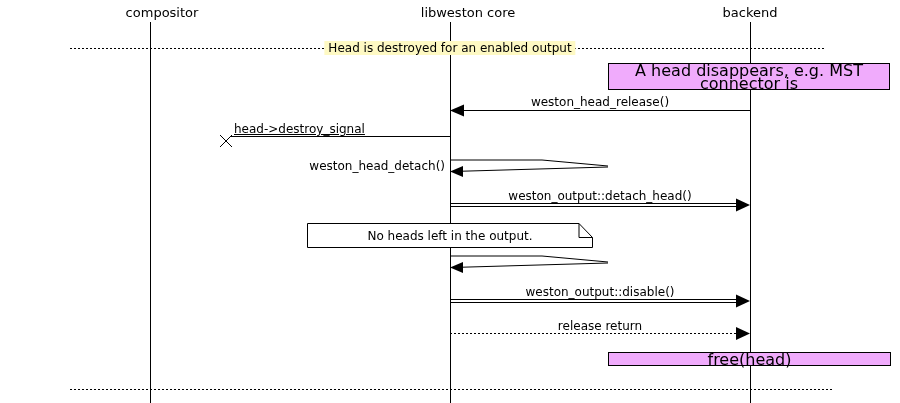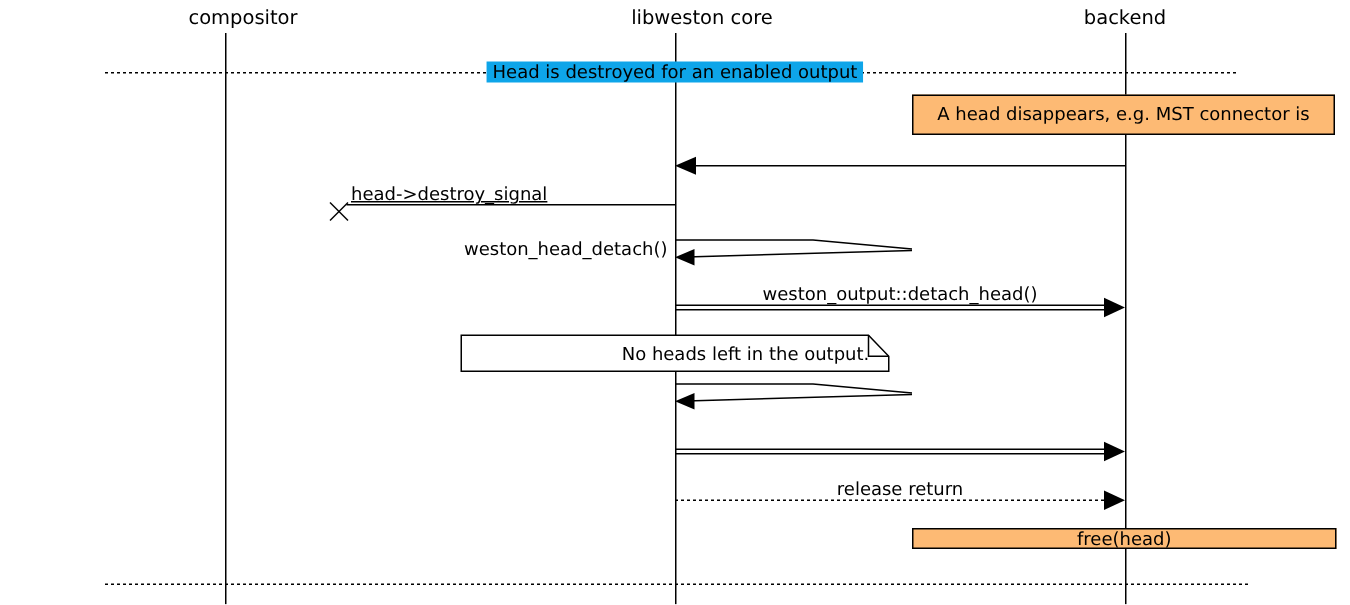--- a/index.html
+++ b/index.html
@@ -7,27 +7,27 @@
     position:relative; width:900px; height:403px; background:#fff;
     font-family:"DejaVu Sans", sans-serif; color:#000; overflow:hidden;
   }
   svg.layer { position:absolute; left:0; top:0; width:900px; height:403px; }
   .lbl {
     position:absolute; font-size:12px; line-height:14px;
     white-space:nowrap; color:#000;
   }
   .center { transform:translateX(-50%); }
   .actor { font-size:13px; }
-  .divider-lbl { background:#0ea5e9; padding:0 4px; }
+  .divider-lbl { background:#fef9c3; padding:0 4px; }
   .rightalign { text-align:right; }
   .notebox {
-    position:absolute; box-sizing:border-box; background:#fdba74;
+    position:absolute; box-sizing:border-box; background:#f0abfc;
     border:1px solid #000; display:flex; flex-direction:column;
     justify-content:center; align-items:center;
-    font-size:12px; line-height:13px; text-align:center;
+    font-size:16px; line-height:13px; text-align:center;
   }
 </style>
 </head>
 <body>
 
 <div id="canvas">
 
   <svg class="layer" viewBox="0 0 900 403" fill="none" stroke="#000" stroke-width="1">
 
     <g>
@@ -96,30 +96,32 @@
   <div class="lbl actor center" style="left:150px; top:6px;margin-left:12px;">compositor</div>
   <div class="lbl actor center" style="left:468px; top:6px;">libweston core</div>
   <div class="lbl actor center" style="left:750px; top:6px;">backend</div>
 
   <div class="lbl center divider-lbl" style="left:450px; top:41px;">Head is destroyed for an enabled output</div>
 
   <div class="notebox" style="left:608px; top:63px; width:282px; height:27px;">
     <span>A head disappears, e.g. MST connector is</span>
   </div>
 
+  <div class="lbl center" style="left:600px; top:95px;">weston_head_release()</div>
 
   <div class="lbl" style="left:234px; top:122px;text-decoration:underline;">head-&gt;destroy_signal</div>
 
   <div class="lbl rightalign" style="right:455px; top:159px;">weston_head_detach()</div>
 
   <div class="lbl center" style="left:600px; top:189px;">weston_output::detach_head()</div>
 
-  <div class="lbl center" style="left:450px; top:229px;margin-left:47px;">No heads left in the output.</div>
+  <div class="lbl center" style="left:450px; top:229px;">No heads left in the output.</div>
 
 
+  <div class="lbl center" style="left:600px; top:285px;">weston_output::disable()</div>
 
   <div class="lbl center" style="left:600px; top:319px;">release return</div>
 
   <div class="notebox" style="left:608px; top:352px; width:283px; height:14px;">
     <span>free(head)</span>
   </div>
 
 </div>
 
 </body></html>

